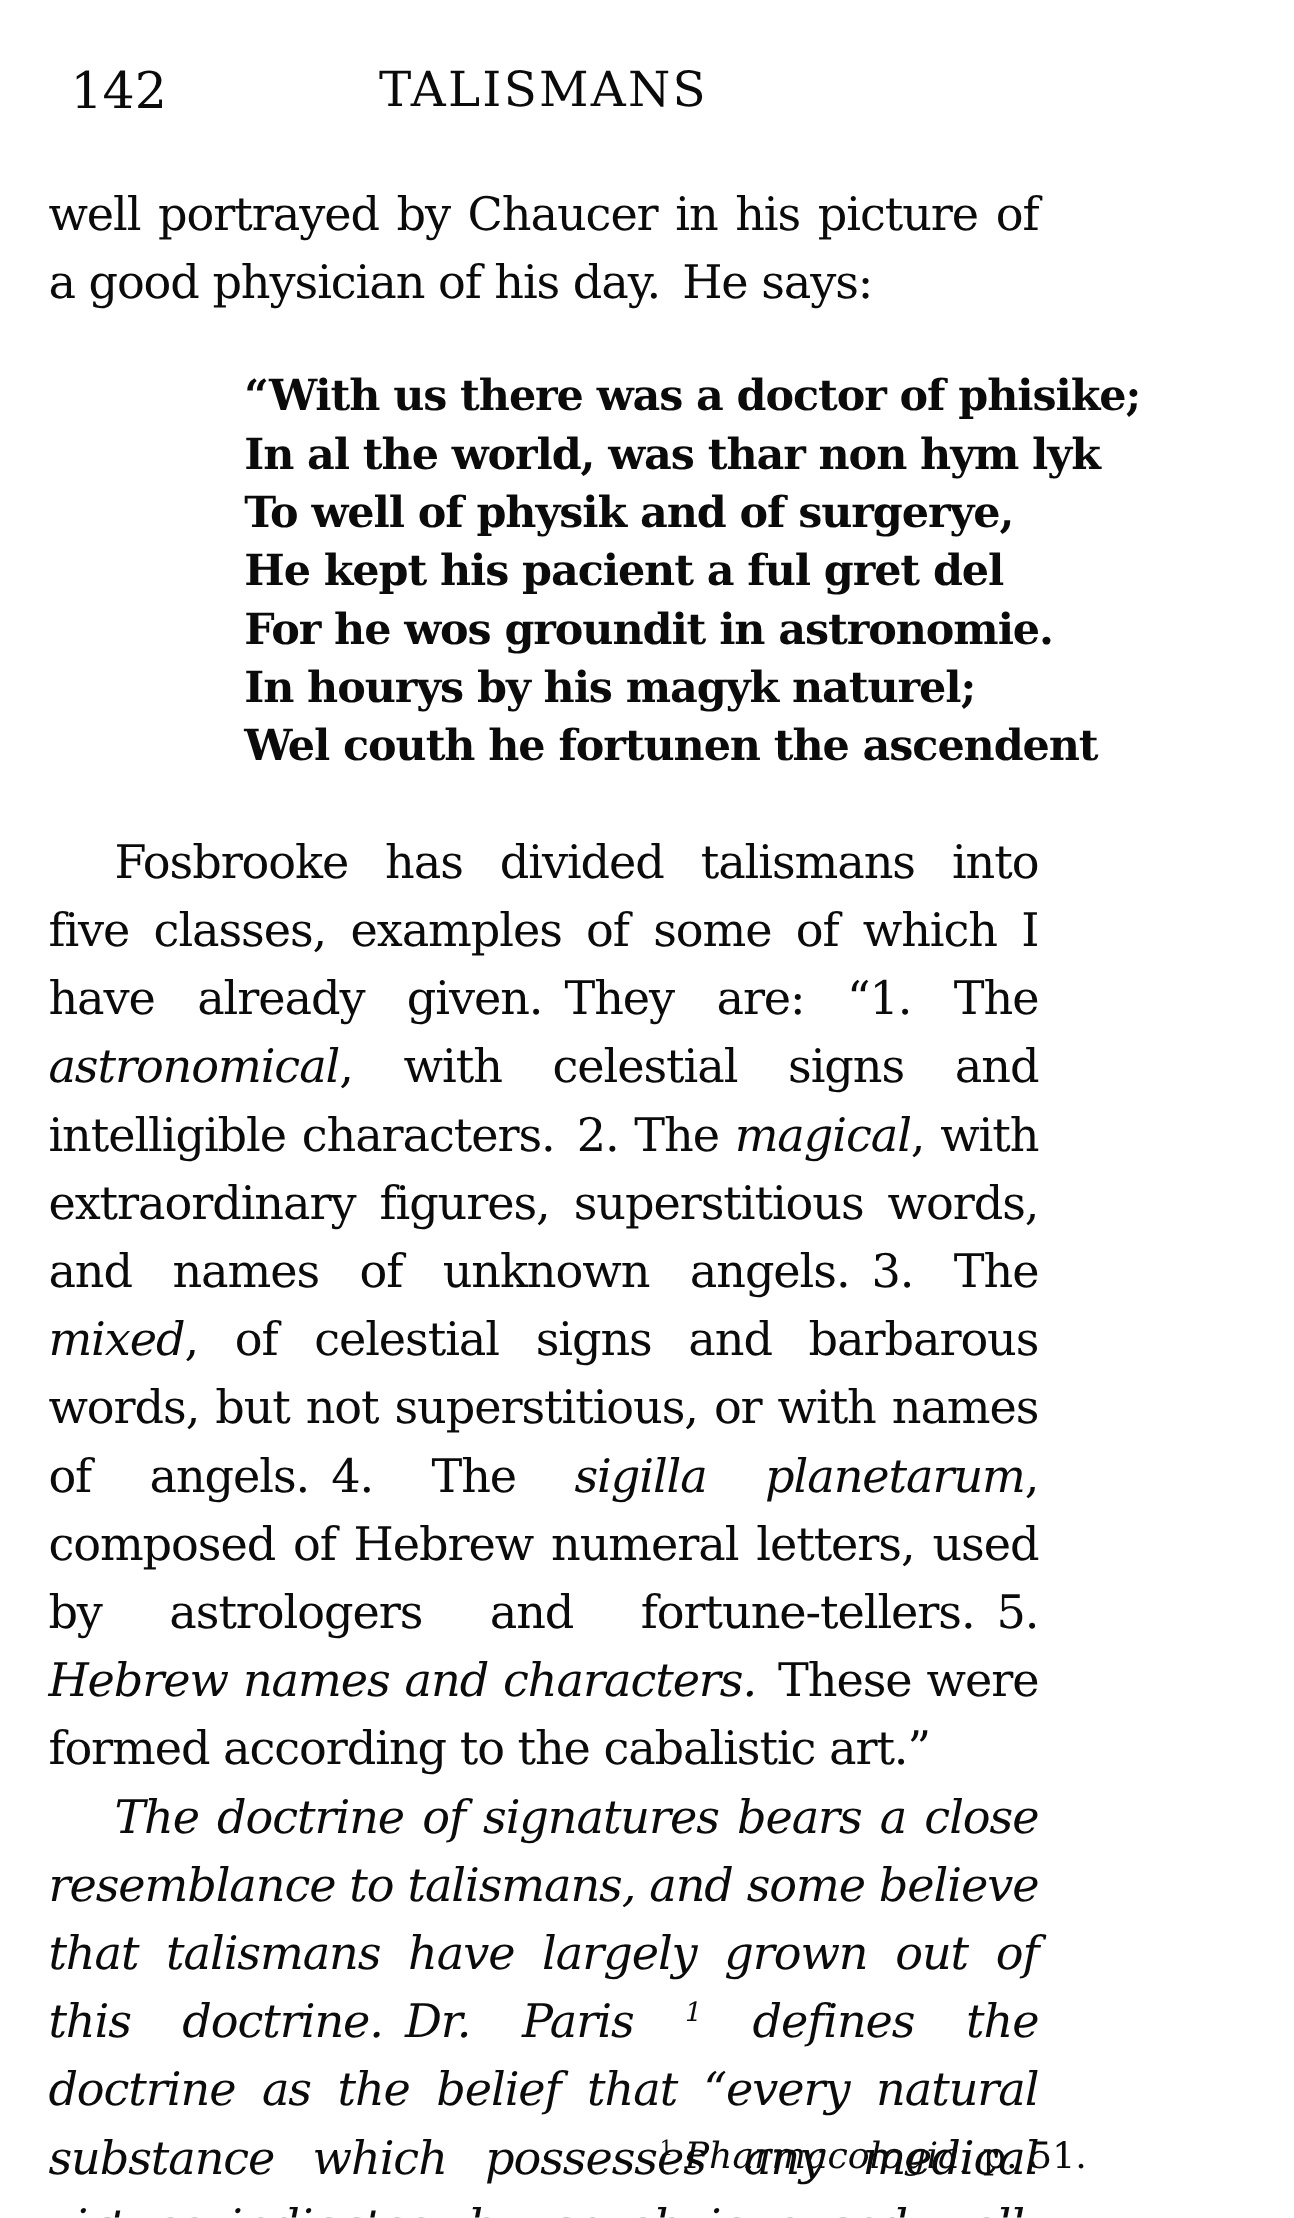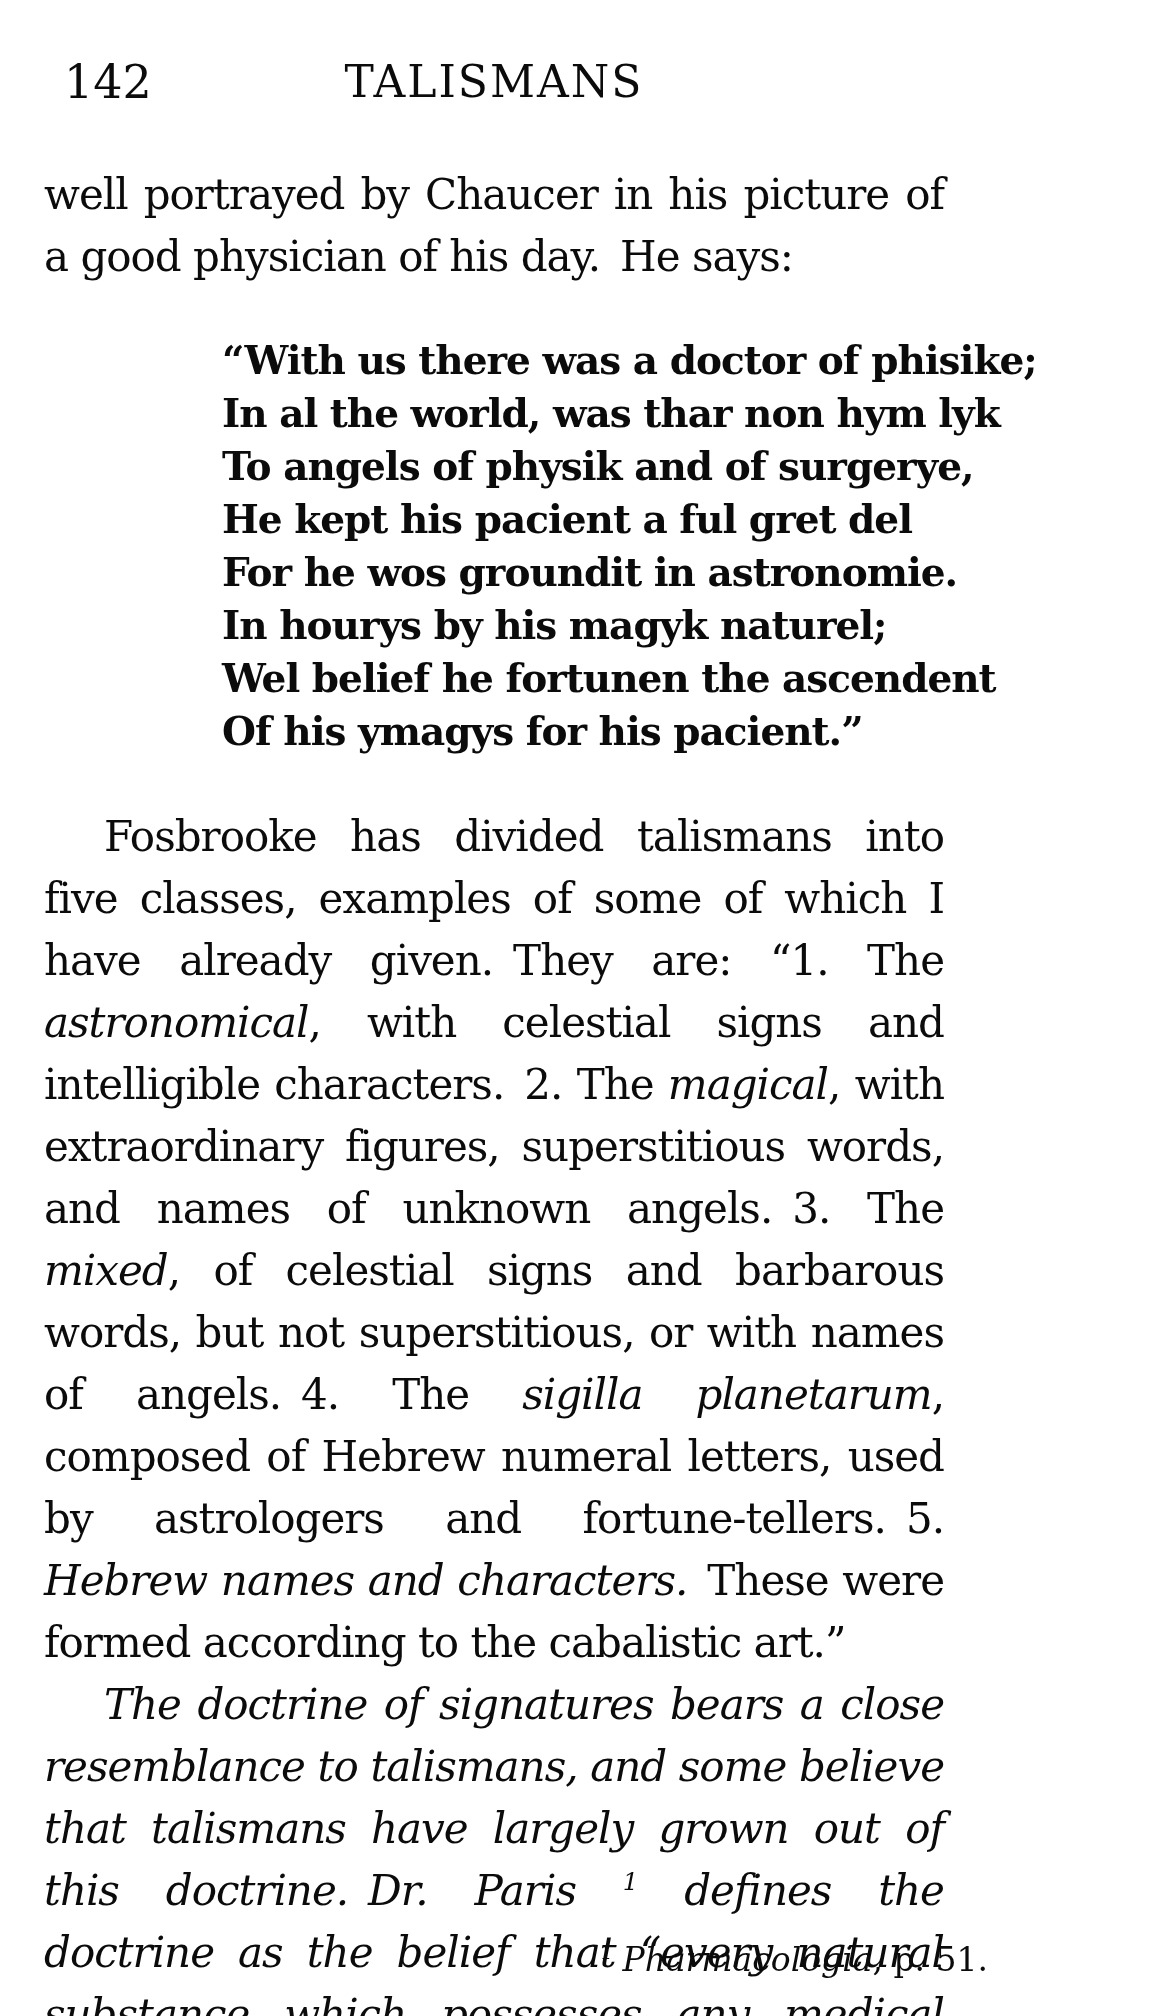--- a/index.html
+++ b/index.html
@@ -92,26 +92,25 @@
   <div class="page-header">
     <span class="page-number">142</span>
     <span class="running-title">TALISMANS</span>
   </div>
 
   <p class="body-para"><span>well portrayed by Chaucer in his picture of a good physician of his day. He says:</span></p>
 
   <div class="poem">
     <div class="poem-line">“With us there was a doctor of phisike;</div>
     <div class="poem-line">In al the world, was thar non hym lyk</div>
-    <div class="poem-line">To angels of physik and of surgerye,</div>
+    <div class="poem-line">To well of physik and of surgerye,</div>
     <div class="poem-line">He kept his pacient a ful gret del</div>
     <div class="poem-line">For he wos groundit in astronomie.</div>
     <div class="poem-line">In hourys by his magyk naturel;</div>
-    <div class="poem-line">Wel belief he fortunen the ascendent</div>
-    <div class="poem-line">Of his ymagys for his pacient.”</div>
+    <div class="poem-line">Wel couth he fortunen the ascendent</div>
   </div>
 
   <p class="body-para indent"><span>Fosbrooke has divided talismans into five classes, examples of some of which I have already given. They are: “1. The </span><i>astronomical</i><span>, with celestial signs and intelligible characters. 2. The </span><i>magical</i><span>, with extraordinary figures, superstitious words, and names of unknown angels. 3. The </span><i>mixed</i><span>, of celestial signs and barbarous words, but not superstitious, or with names of angels. 4. The </span><i>sigilla planetarum</i><span>, composed of Hebrew numeral letters, used by astrologers and fortune-tellers. 5. </span><i>Hebrew names and characters.</i><span> These were formed according to the cabalistic art.”</span></p>
 
   <p class="body-para indent justify-last"><span>The doctrine of signatures bears a close resemblance to talismans, and some believe that talismans have largely grown out of this doctrine. Dr. Paris </span><sup>1</sup><span> defines the doctrine as the belief that “every natural substance which possesses any medical virtues indicates, by an obvious and well-marked external</span></p>
 
   <div class="footnote"><sup>1</sup><span> </span><i>Pharmacologia</i><span>, p. 51.</span></div>
 
 </div>
 

